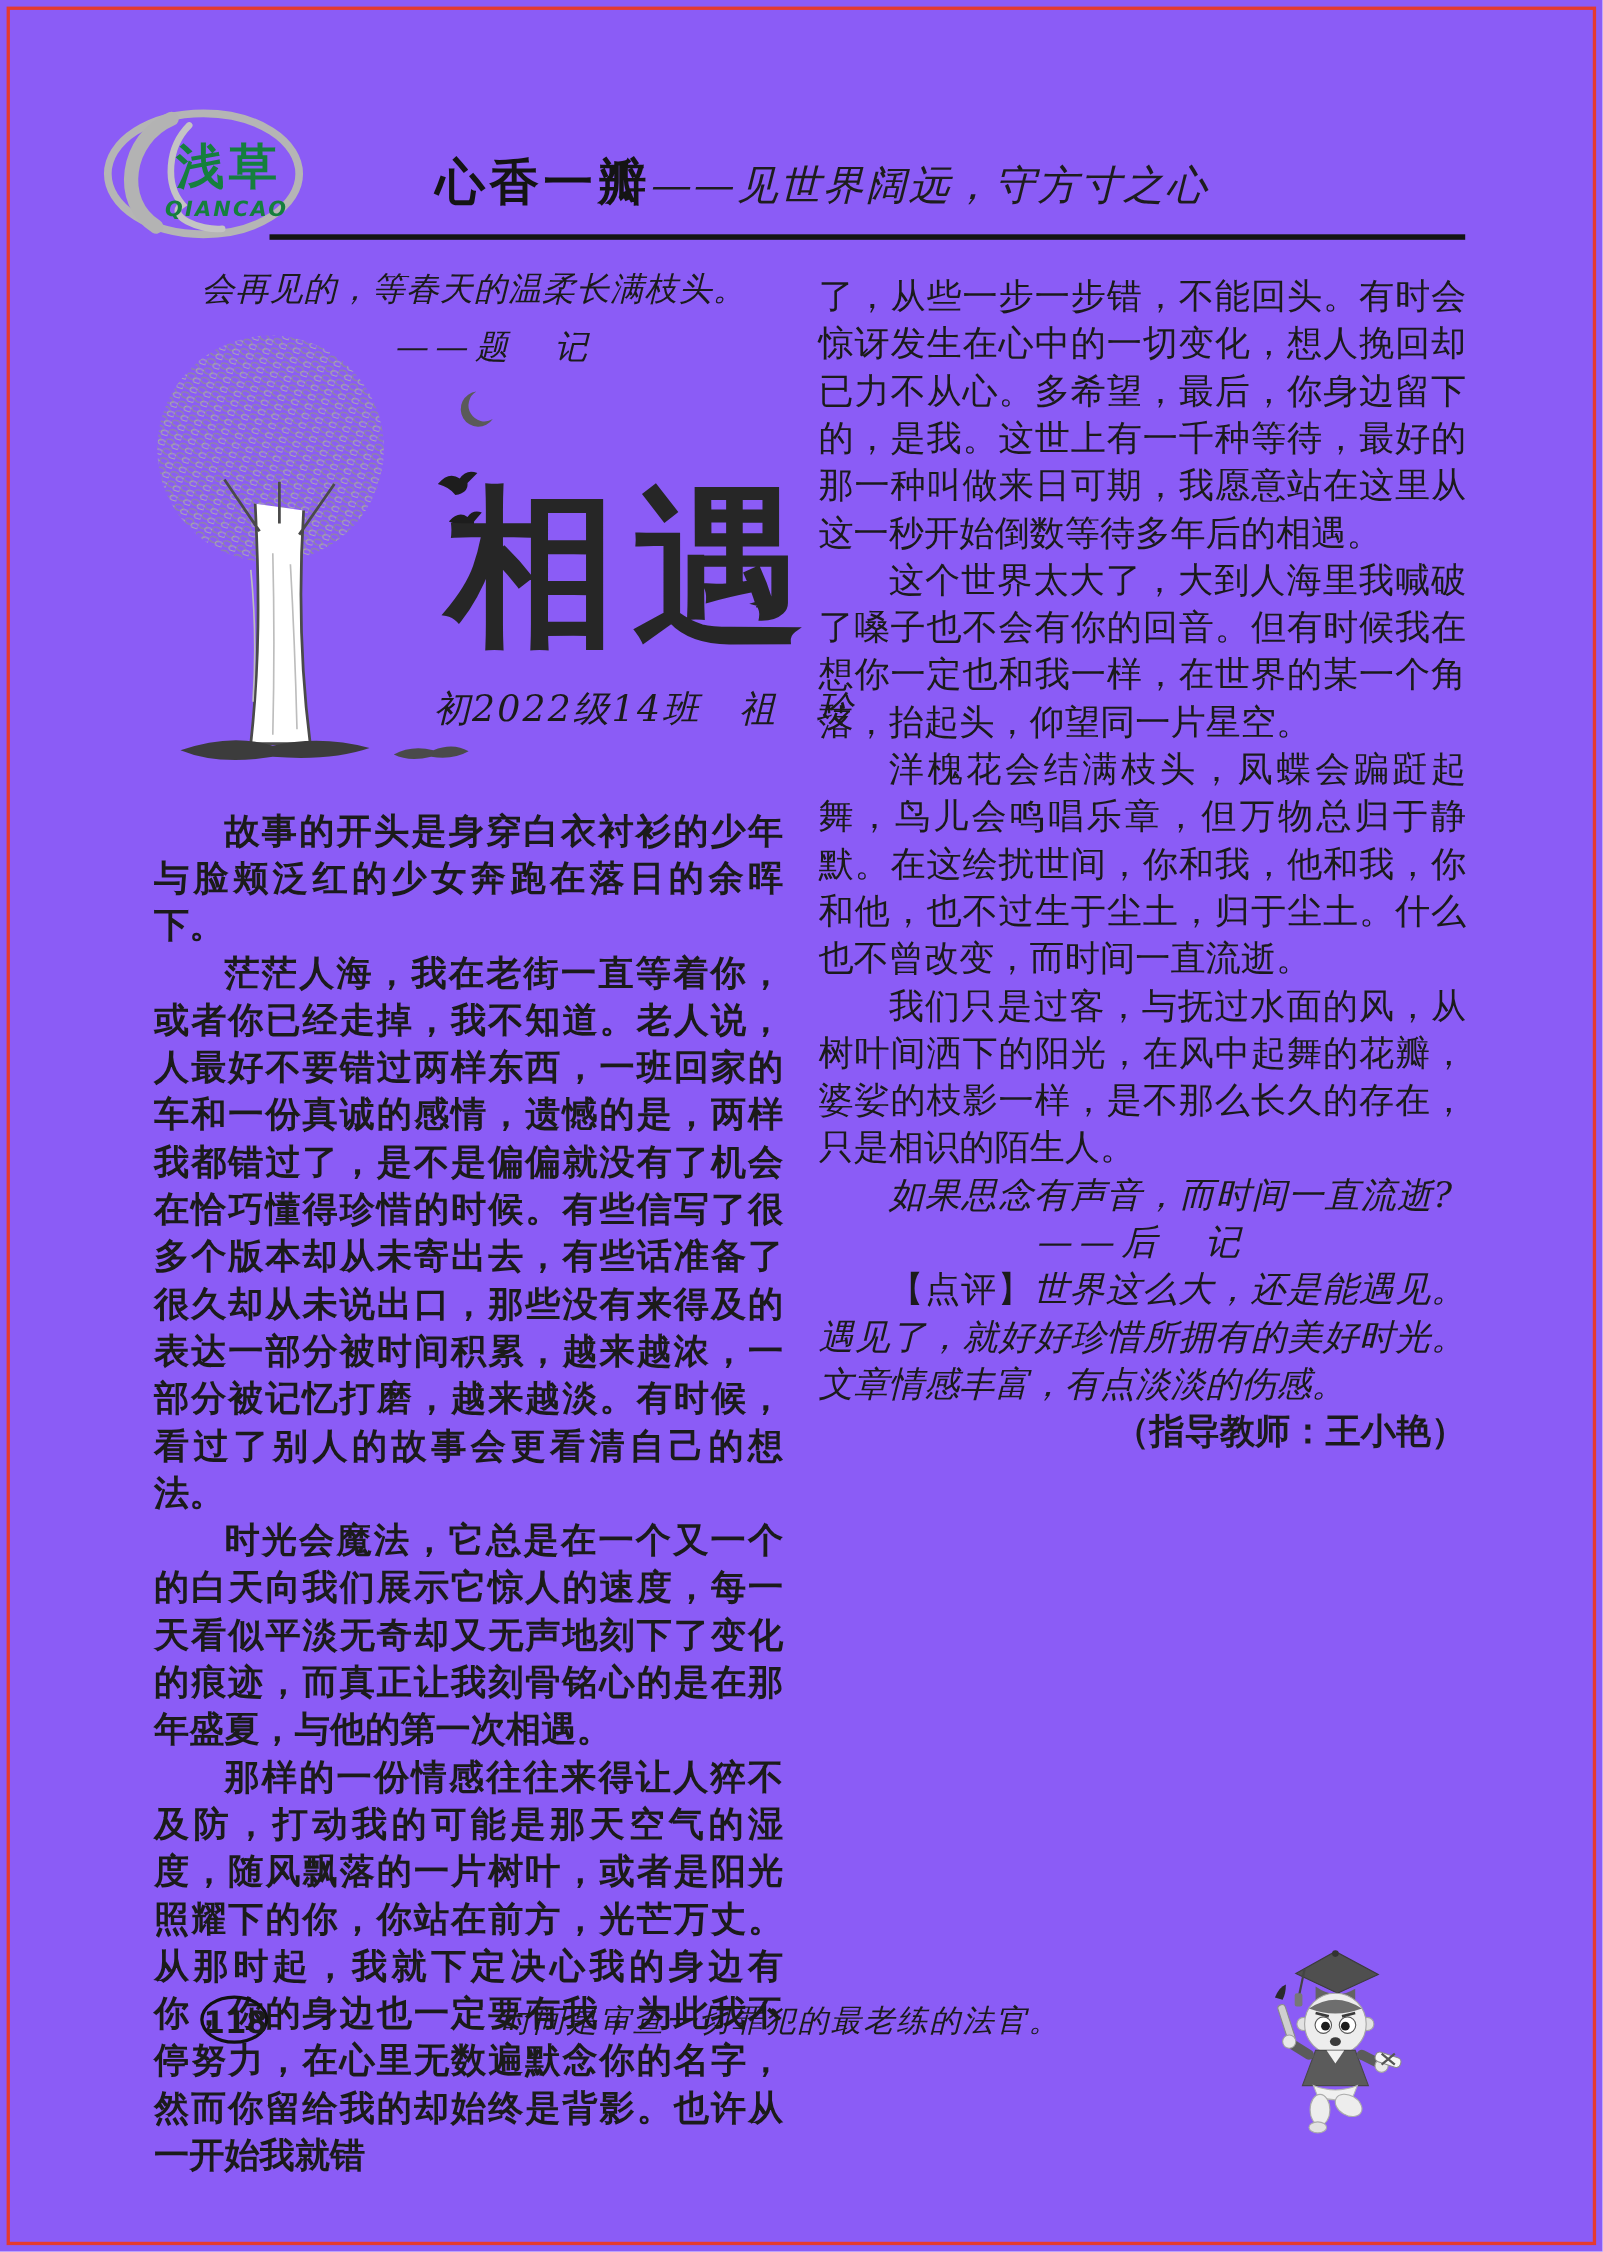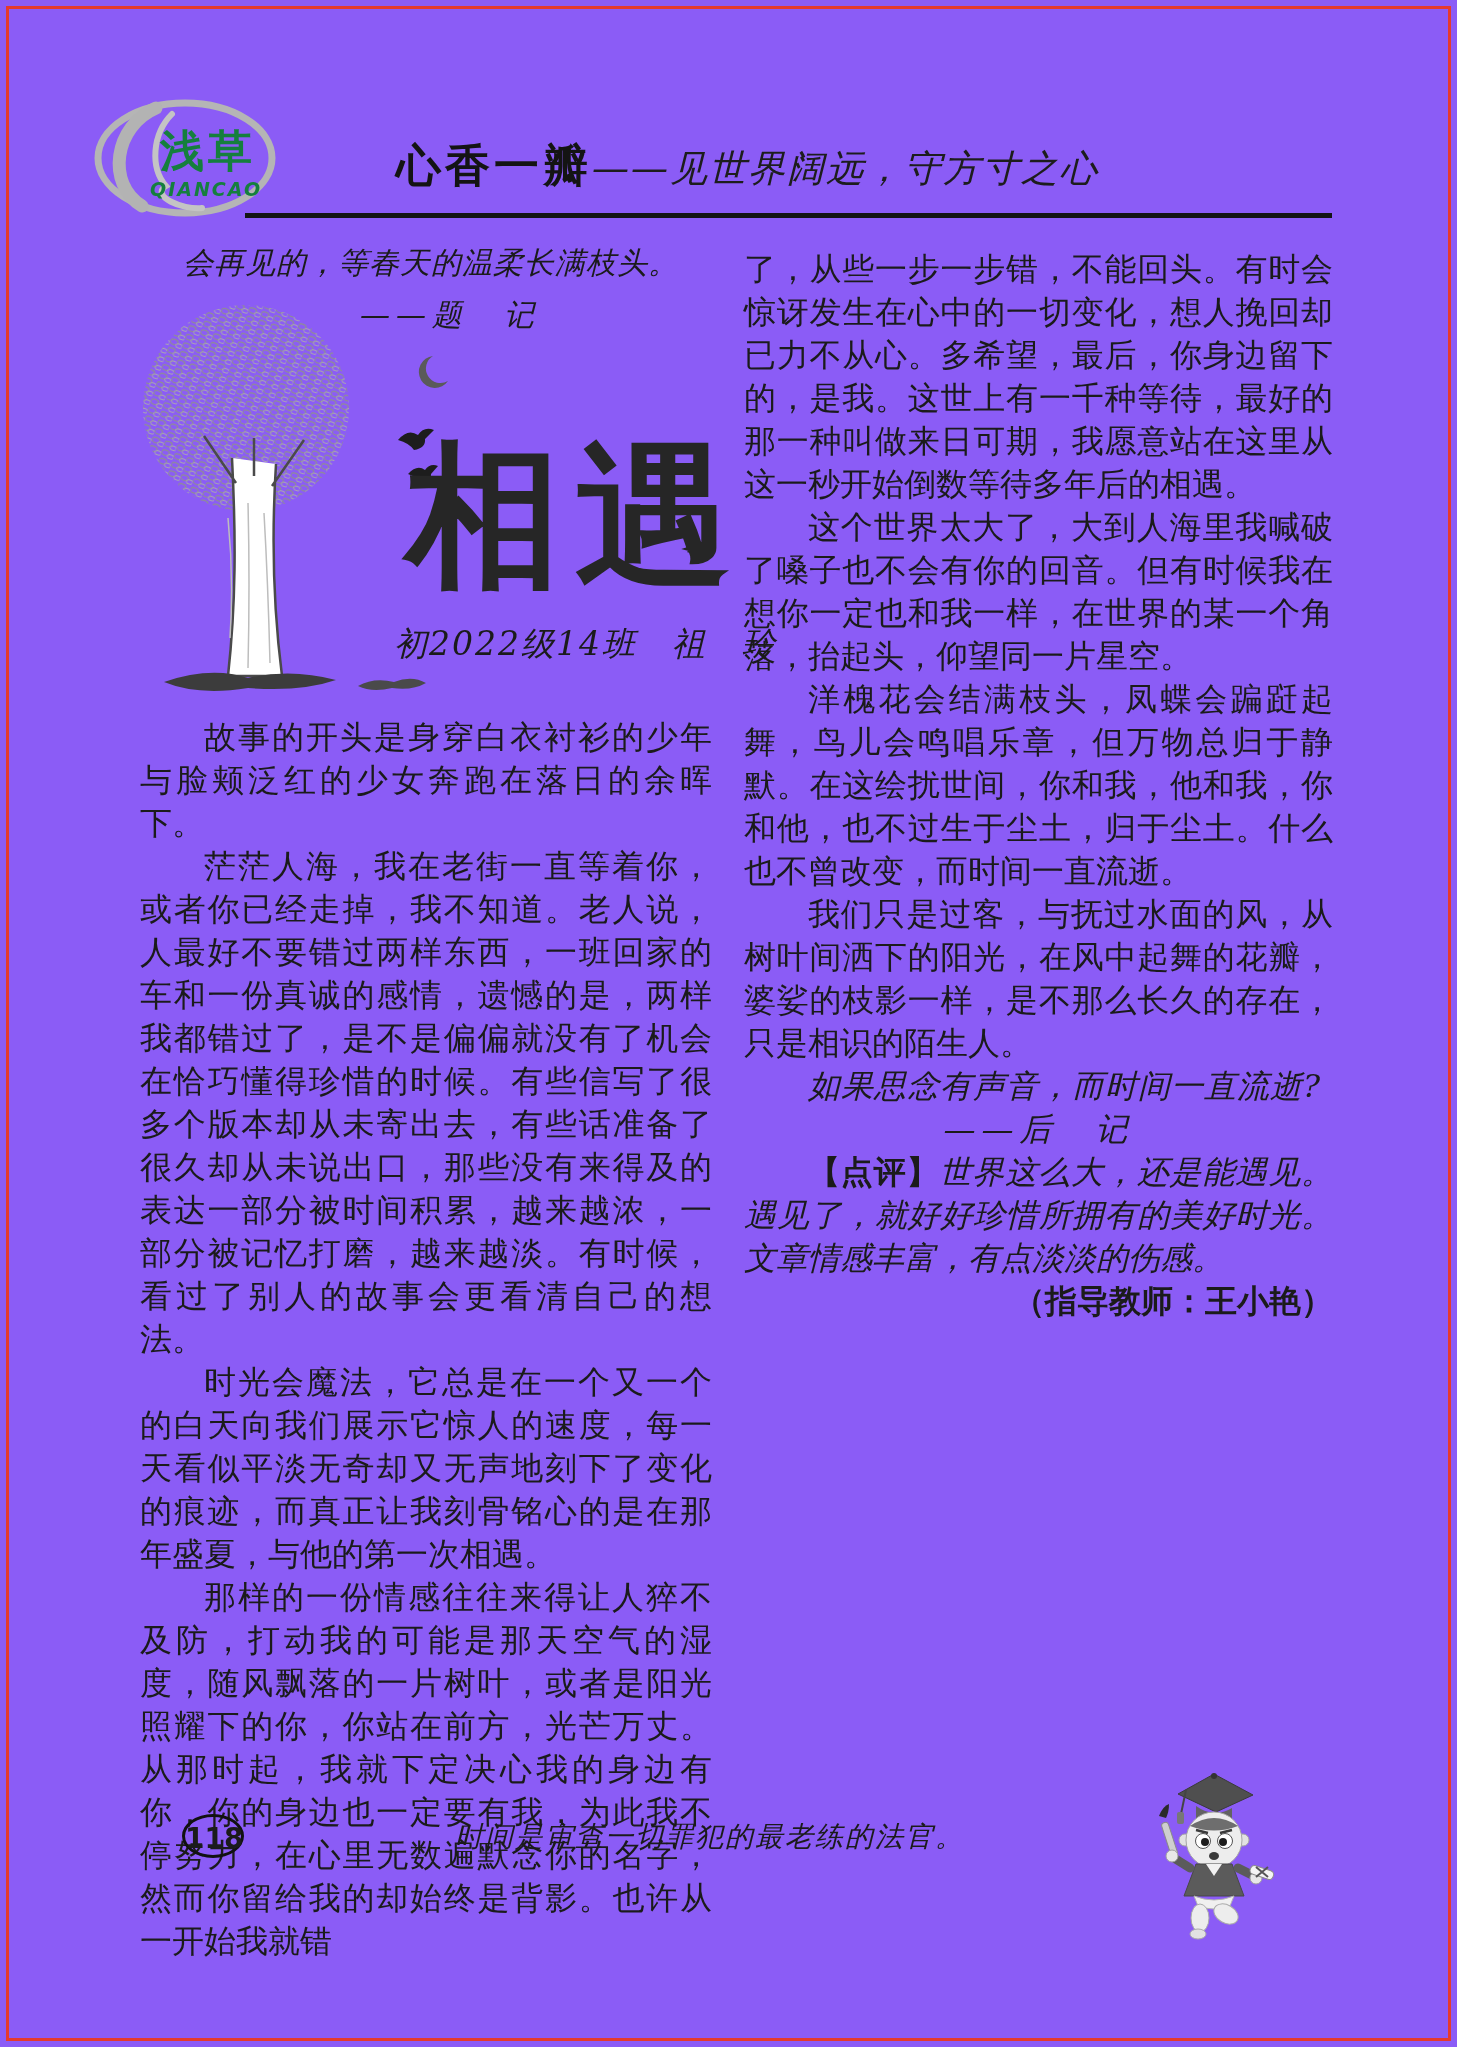--- a/index.html
+++ b/index.html
@@ -23,27 +23,27 @@
   .article-title{
     position:absolute;left:405px;top:438px;font-size:156px;font-weight:bold;letter-spacing:14px;
     color:#262626;font-family:"DejaVu Serif","Liberation Serif",serif;line-height:1;white-space:nowrap;
   }
   .byline{position:absolute;left:394px;top:622px;font-size:33px;font-style:italic;letter-spacing:2px;}
 
   
   .col{font-size:32px;line-height:43px;text-align:justify;}
   .col p{margin:0;text-indent:2em;}
   .col p.no-indent{text-indent:0;}
-  .col-left{position:absolute;left:140px;top:716px;width:572px;}
+  .col-left{position:absolute;left:140px;top:734px;width:572px;font-weight:bold;}
   .col-right{position:absolute;left:744px;top:248px;width:589px;}
 
   .postscript{margin-top:42px;font-style:italic;letter-spacing:1px;}
   .postscript-attr{text-indent:0 !important;text-align:center;font-style:italic;letter-spacing:6px;}
   .comment{margin-top:40px;font-style:italic;}
-  .comment .cmt-label{font-style:normal;font-weight:bold;font-family:"DejaVu Sans","Liberation Sans",sans-serif;}
+  .comment .cmt-label{font-style:normal;font-weight:normal;font-family:"DejaVu Sans","Liberation Sans",sans-serif;}
   .teacher{text-indent:0 !important;text-align:right;font-style:normal;font-weight:bold;
     font-family:"DejaVu Sans","Liberation Sans",sans-serif;margin-top:4px;}
 
   
   .page-num{
     position:absolute;left:182px;top:1814px;width:62px;height:44px;border:3px solid #111;border-radius:50%;
     text-align:right;line-height:44px;font-size:28px;font-weight:600;
     font-family:"DejaVu Sans","Liberation Sans",sans-serif;box-sizing:border-box;
   }
   .footer-quote{position:absolute;left:455px;top:1818px;font-size:28px;font-style:italic;letter-spacing:2px;white-space:nowrap;}

